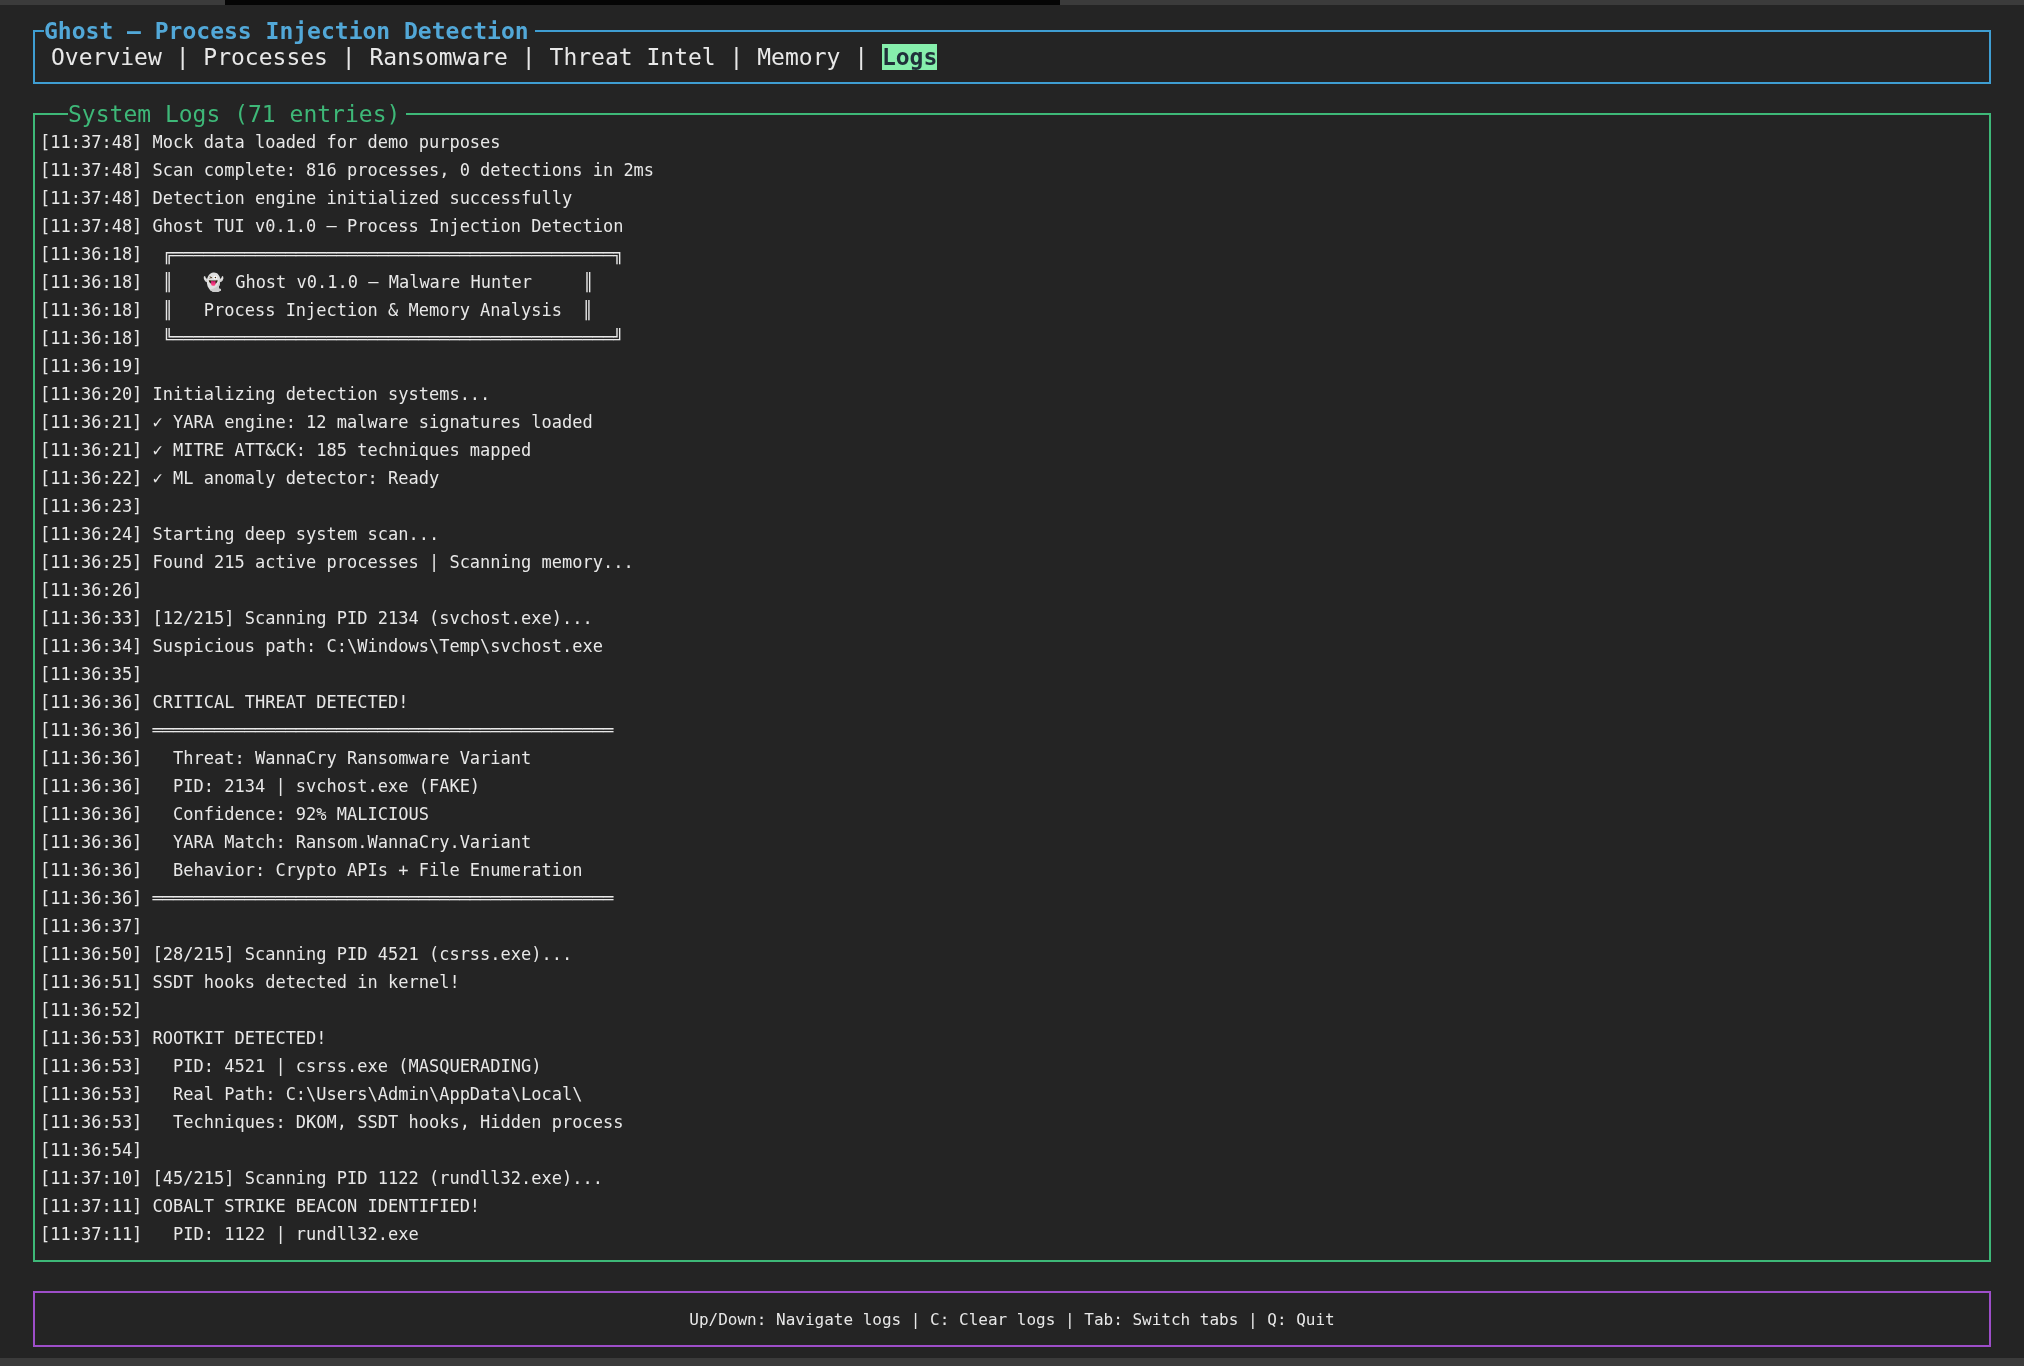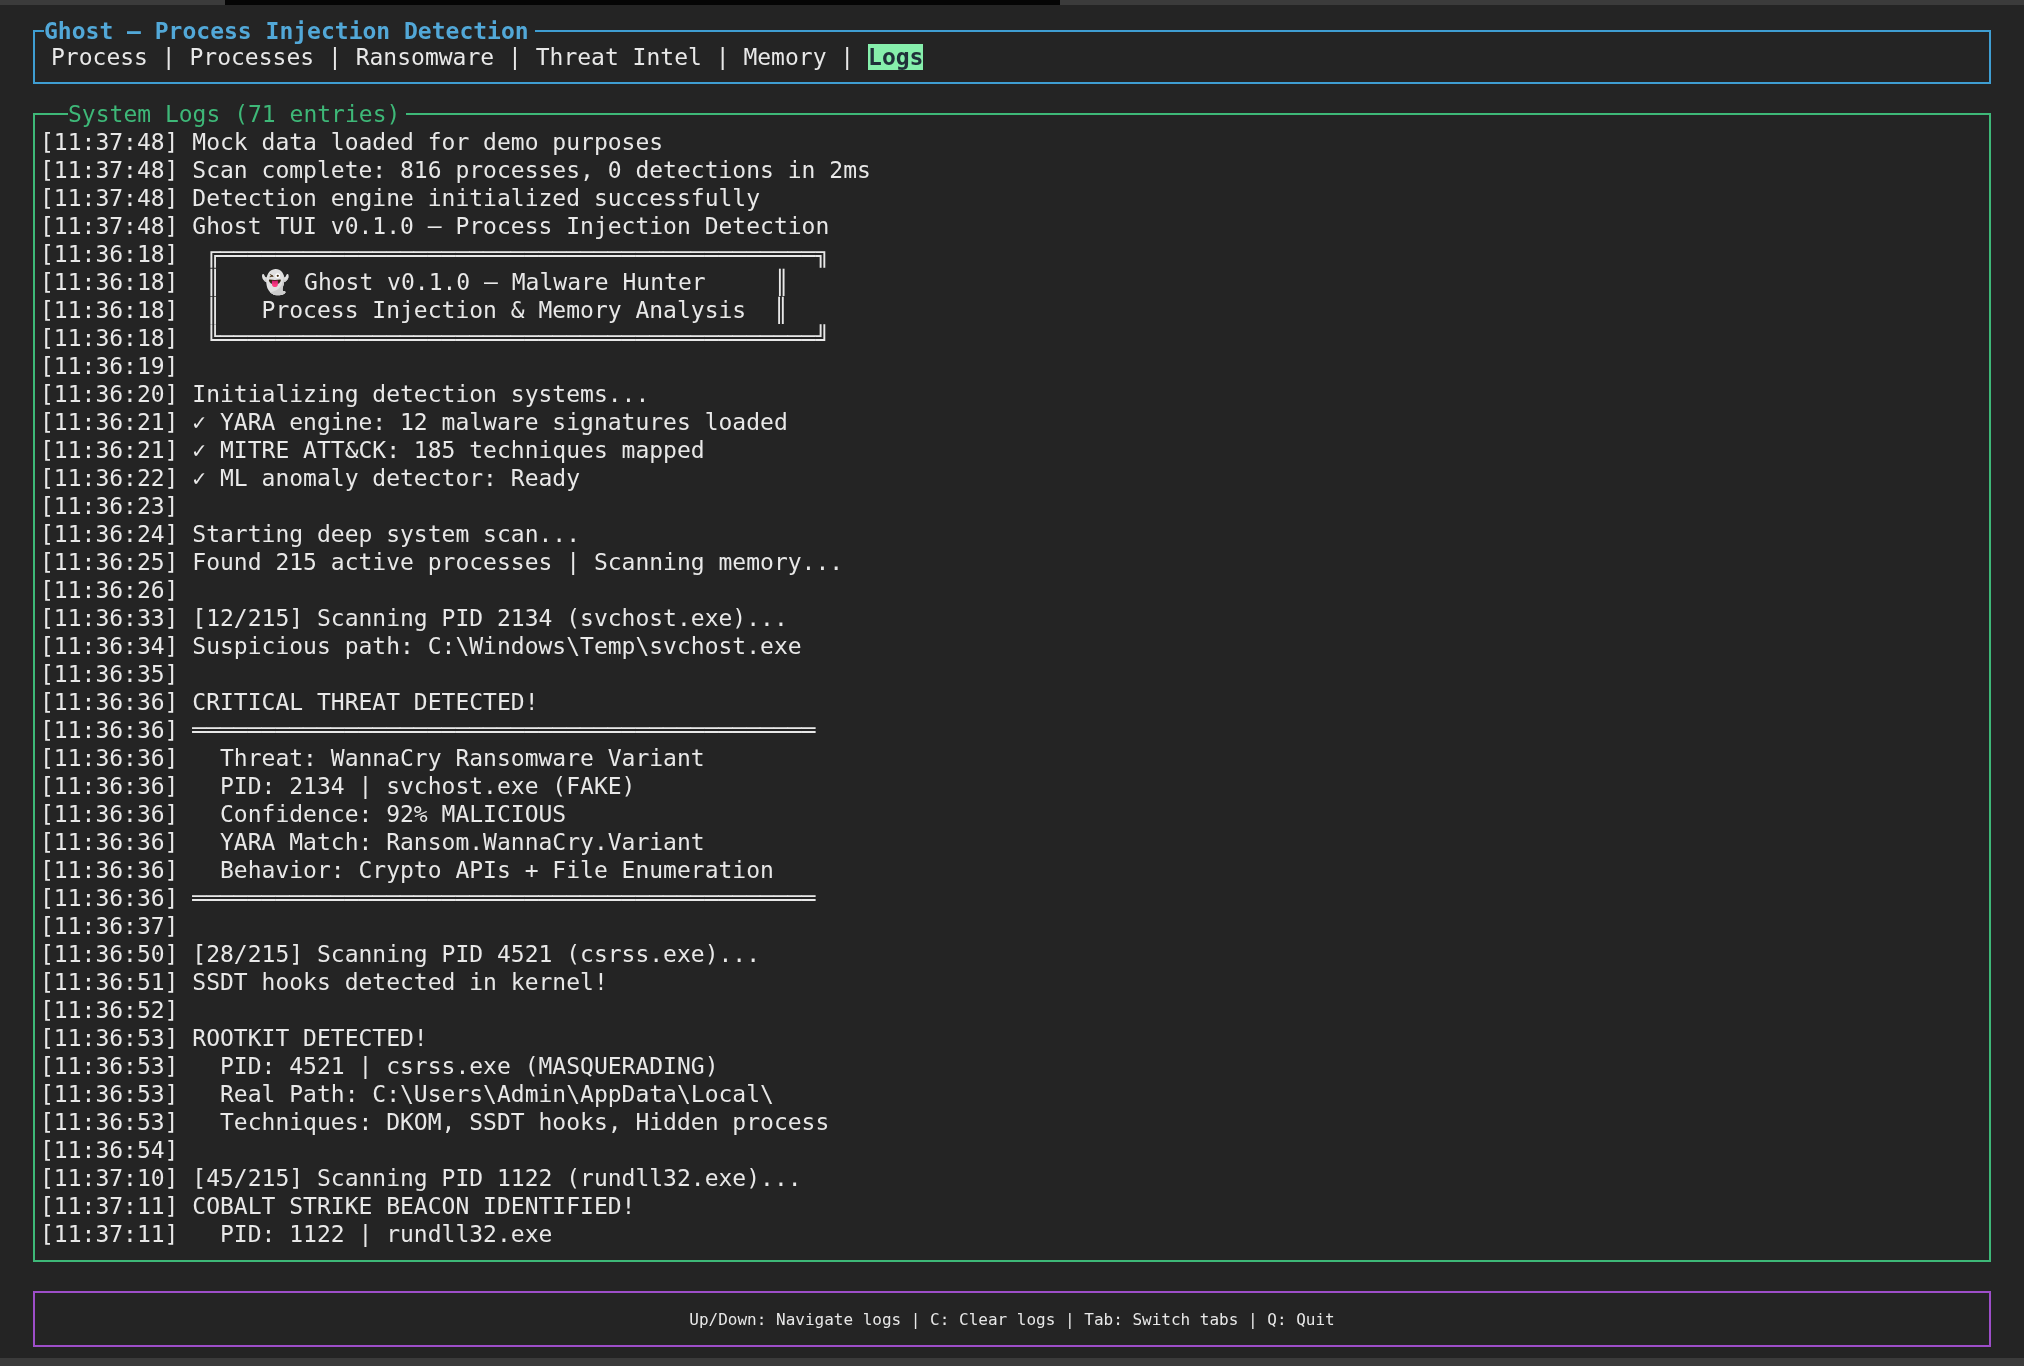--- a/index.html
+++ b/index.html
@@ -30,41 +30,41 @@
     font-size:23px; white-space:pre; color:#e8e8e8;
   }
   .tab { white-space:pre; }
   .tab-sep { white-space:pre; color:#e8e8e8; }
   .tab.active { background:#86efac; color:#20303a; font-weight:bold; }
 
   .logpanel { top:113px; height:1149px; border:2px solid #3eb878; }
   .logpanel .box-title { color:#3eb878;margin-left:24px; }
   .logbody {
     position:absolute; left:5px; top:13px; right:4px; bottom:4px;
-    font-size:23px; line-height:28px; white-space:pre;
+    font-size:17px; line-height:28px; white-space:pre;
     overflow:hidden; color:#e8e8e8;
   }
   .log-row { height:28px; white-space:pre; }
 
   .footerbox { top:1291px; height:56px; border:2px solid #9d4ec9; }
   .footer-text {
     position:absolute; left:0; right:0; top:50%; transform:translateY(-50%);
     text-align:center; font-size:16px; white-space:pre; color:#e8e8e8;
   }
 </style>
 </head>
 <body>
 
 <div class="top-strip">
   <div class="notch"></div>
 </div>
 
 <div class="panel tabbox">
   <span class="box-title">Ghost — Process Injection Detection</span>
-  <div class="tabs"><span class="tab">Process</span><span class="tab-sep"> | </span><span class="tab">Processes</span><span class="tab-sep"> | </span><span class="tab">Ransomware</span><span class="tab-sep"> | </span><span class="tab">Threat Intel</span><span class="tab-sep"> | </span><span class="tab">Memory</span><span class="tab-sep"> | </span><span class="tab active">Logs</span></div>
+  <div class="tabs"><span class="tab">Overview</span><span class="tab-sep"> | </span><span class="tab">Processes</span><span class="tab-sep"> | </span><span class="tab">Ransomware</span><span class="tab-sep"> | </span><span class="tab">Threat Intel</span><span class="tab-sep"> | </span><span class="tab">Memory</span><span class="tab-sep"> | </span><span class="tab active">Logs</span></div>
 </div>
 
 <div class="panel logpanel">
   <span class="box-title">System Logs (71 entries)</span>
   <div class="logbody"><div class="log-row">[11:37:48] Mock data loaded for demo purposes</div><div class="log-row">[11:37:48] Scan complete: 816 processes, 0 detections in 2ms</div><div class="log-row">[11:37:48] Detection engine initialized successfully</div><div class="log-row">[11:37:48] Ghost TUI v0.1.0 — Process Injection Detection</div><div class="log-row">[11:36:18]  ╔═══════════════════════════════════════════╗</div><div class="log-row">[11:36:18]  ║   👻 Ghost v0.1.0 — Malware Hunter     ║</div><div class="log-row">[11:36:18]  ║   Process Injection &amp; Memory Analysis  ║</div><div class="log-row">[11:36:18]  ╚═══════════════════════════════════════════╝</div><div class="log-row">[11:36:19] </div><div class="log-row">[11:36:20] Initializing detection systems...</div><div class="log-row">[11:36:21] ✓ YARA engine: 12 malware signatures loaded</div><div class="log-row">[11:36:21] ✓ MITRE ATT&amp;CK: 185 techniques mapped</div><div class="log-row">[11:36:22] ✓ ML anomaly detector: Ready</div><div class="log-row">[11:36:23] </div><div class="log-row">[11:36:24] Starting deep system scan...</div><div class="log-row">[11:36:25] Found 215 active processes | Scanning memory...</div><div class="log-row">[11:36:26] </div><div class="log-row">[11:36:33] [12/215] Scanning PID 2134 (svchost.exe)...</div><div class="log-row">[11:36:34] Suspicious path: C:\Windows\Temp\svchost.exe</div><div class="log-row">[11:36:35] </div><div class="log-row">[11:36:36] CRITICAL THREAT DETECTED!</div><div class="log-row">[11:36:36] ═════════════════════════════════════════════</div><div class="log-row">[11:36:36]   Threat: WannaCry Ransomware Variant</div><div class="log-row">[11:36:36]   PID: 2134 | svchost.exe (FAKE)</div><div class="log-row">[11:36:36]   Confidence: 92% MALICIOUS</div><div class="log-row">[11:36:36]   YARA Match: Ransom.WannaCry.Variant</div><div class="log-row">[11:36:36]   Behavior: Crypto APIs + File Enumeration</div><div class="log-row">[11:36:36] ═════════════════════════════════════════════</div><div class="log-row">[11:36:37] </div><div class="log-row">[11:36:50] [28/215] Scanning PID 4521 (csrss.exe)...</div><div class="log-row">[11:36:51] SSDT hooks detected in kernel!</div><div class="log-row">[11:36:52] </div><div class="log-row">[11:36:53] ROOTKIT DETECTED!</div><div class="log-row">[11:36:53]   PID: 4521 | csrss.exe (MASQUERADING)</div><div class="log-row">[11:36:53]   Real Path: C:\Users\Admin\AppData\Local\</div><div class="log-row">[11:36:53]   Techniques: DKOM, SSDT hooks, Hidden process</div><div class="log-row">[11:36:54] </div><div class="log-row">[11:37:10] [45/215] Scanning PID 1122 (rundll32.exe)...</div><div class="log-row">[11:37:11] COBALT STRIKE BEACON IDENTIFIED!</div><div class="log-row">[11:37:11]   PID: 1122 | rundll32.exe</div></div>
 </div>
 
 <div class="panel footerbox">
   <div class="footer-text">Up/Down: Navigate logs | C: Clear logs | Tab: Switch tabs | Q: Quit</div>
 </div>

